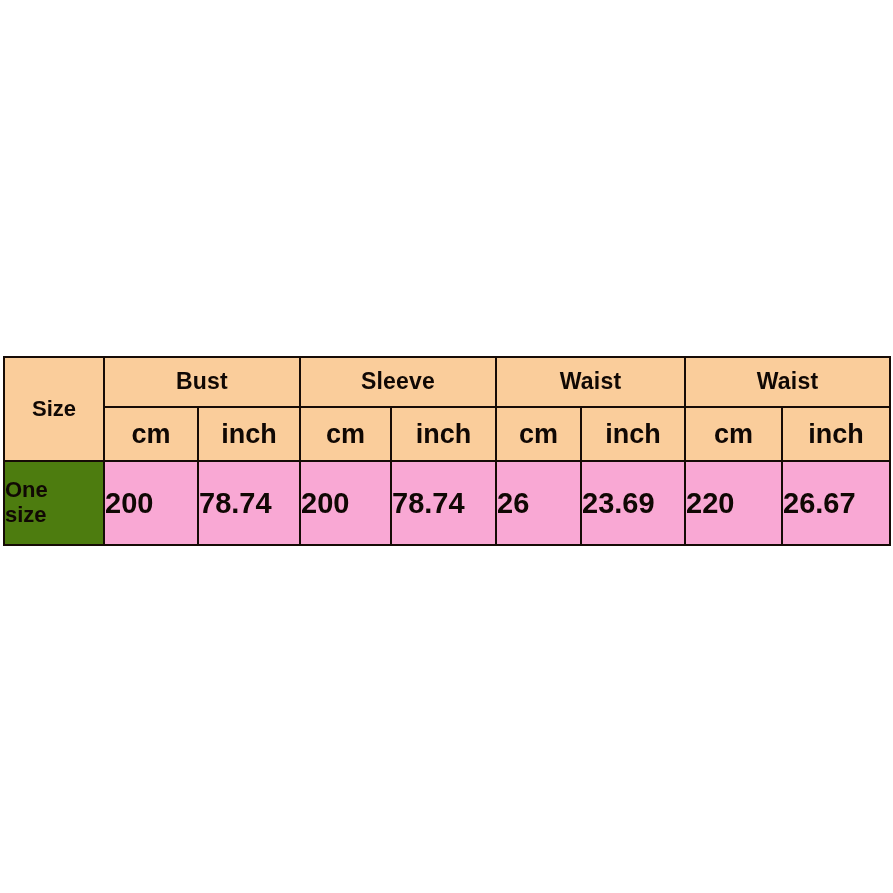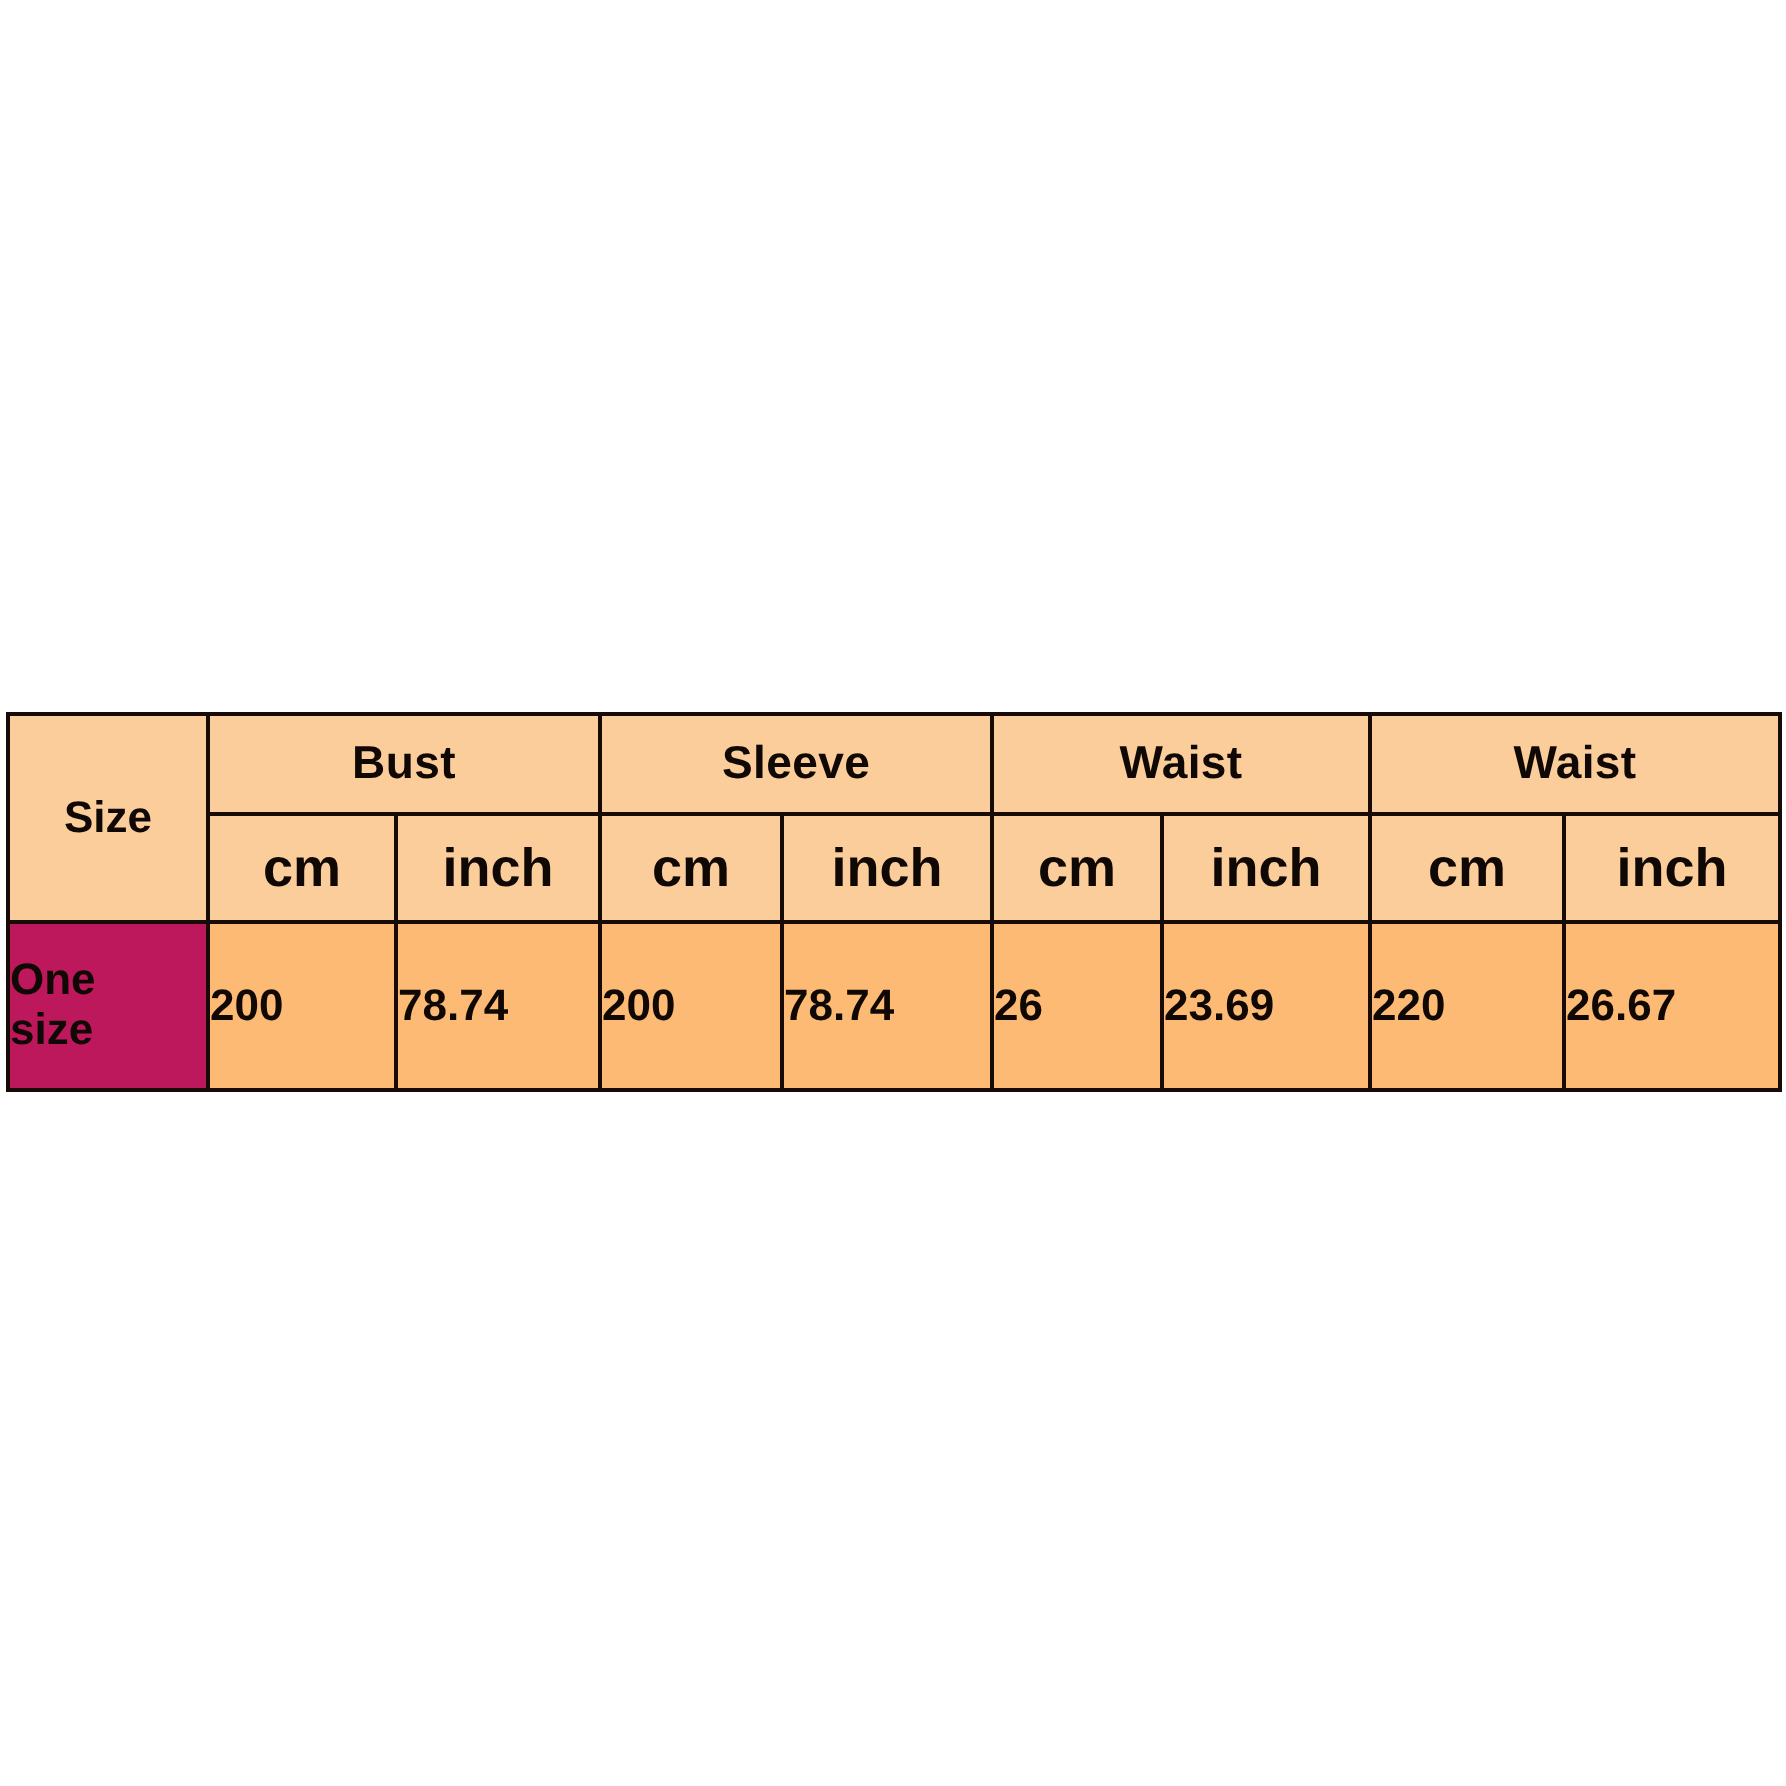--- a/index.html
+++ b/index.html
@@ -70,27 +70,27 @@
   }
 
   
   th.size-head {
     font-size: 22px;
     width: 100px;
   }
 
   
   td.data-cell {
-    background: #fdba74;
-    font-size: 22px;
+    background: #f9a8d4;
+    font-size: 29px;
     height: 82px;
   }
 
   td.row-label {
-    background: #be185d;
+    background: #4d7c0f;
     font-size: 22px;
     width: 100px;
     line-height: 1.45;
   }
 
   
   col.c-size   { width: 100px; }
   col.c-bust-cm    { width: 94px; }
   col.c-bust-inch  { width: 102px; }
   col.c-waist-cm   { width: 91px; }

